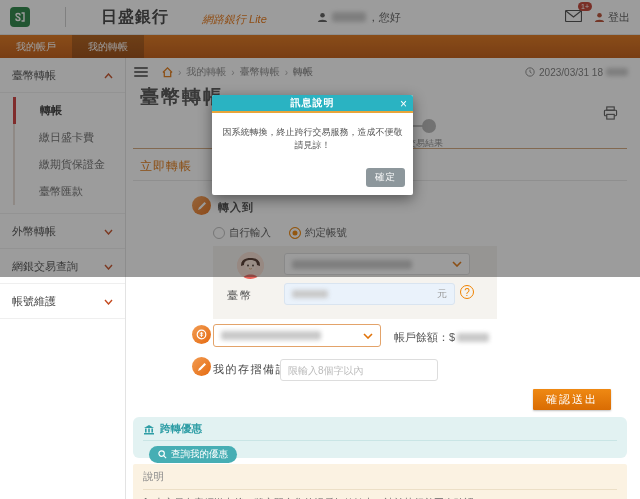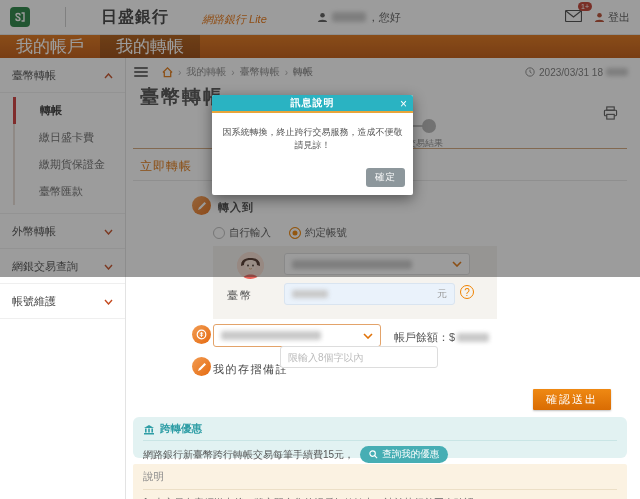--- a/index.html
+++ b/index.html
@@ -18,21 +18,21 @@
   .mask { display:inline-block; background:#c9c9c9; border-radius:2px; filter:blur(2px); }
   .mask.name { width:34px; height:10px; margin-right:2px; }
   .top-right { margin-left:auto; display:flex; align-items:center; margin-right:10px; }
   .mail-wrap { position:relative; margin-right:12px; cursor:pointer; }
   .mail-badge { position:absolute; top:-6px; right:-10px; background:#c0392b; color:#fff; font-size:7px; border-radius:7px; padding:1px 3px; line-height:1; }
   .logout { display:flex; align-items:center; font-size:11px; color:#555; cursor:pointer; }
   .logout svg { margin-right:3px; }
 
   
   .mainnav { position:absolute; top:35px; left:0; width:640px; height:23px; background:linear-gradient(#dd6f10,#bf5409); display:flex; }
-  .nav-tab { color:#fff; font-size:17px; padding:0 16px; display:flex; align-items:center; cursor:pointer; }
+  .nav-tab { color:#fff; font-size:10px; padding:0 16px; display:flex; align-items:center; cursor:pointer; }
   .nav-tab.active { background:rgba(0,0,0,0.22); }
 
   
   .sidebar { position:absolute; top:58px; left:0; width:126px; height:441px; background:#fff; border-right:1px solid #e3e3e3; font-size:11px; color:#4a4a4a; }
   .side-group-header { display:flex; align-items:center; justify-content:space-between; padding:10px 12px 9px 12px; border-bottom:1px solid #efefef; cursor:pointer; }
   .side-sub { border-bottom:1px solid #efefef; padding:4px 0 8px 0; }
   .side-sub-item { position:relative; padding:6px 10px 6px 24px; border-left:2px solid #e7ddd6; margin-left:13px; color:#6a6a6a; cursor:pointer; }
   .side-sub-item.active { border-left:3px solid #cc3333; color:#333; font-weight:bold; }
   .chev { flex:0 0 auto; }
 
@@ -77,21 +77,21 @@
   .unit { margin-left:auto; font-size:10px; color:#999; }
   .help-icon { position:absolute; top:227px; left:334px; width:14px; height:14px; border:1px solid #ef8200; color:#ef8200; border-radius:50%; font-size:10px; display:flex; align-items:center; justify-content:center; cursor:pointer; }
 
   .row2-icon { position:absolute; top:267px; left:66px; }
   .dd2 { position:absolute; top:266px; left:87px; width:168px; height:23px; border:1px solid #e3a36a; }
   .balance { position:absolute; top:272px; left:268px; font-size:11px; color:#555; display:flex; align-items:center; }
   .mask.balance-mask { width:32px; height:9px; margin-left:2px; }
 
   .row3-icon { position:absolute; top:299px; left:66px; }
   .row3-label { position:absolute; top:304px; left:87px; font-size:11px; color:#444; letter-spacing:1.5px; }
-  .memo-input { position:absolute; top:288px; left:154px; width:158px; height:22px; border:1px solid #ddd; border-radius:3px; font-size:10px; padding:0 7px; color:#555; font-family:inherit; }
+  .memo-input { position:absolute; top:301px; left:154px; width:158px; height:22px; border:1px solid #ddd; border-radius:3px; font-size:10px; padding:0 7px; color:#555; font-family:inherit; }
   .memo-input::placeholder { color:#bbb; }
 
   .submit-btn { position:absolute; top:331px; left:407px; width:78px; height:21px; background:linear-gradient(#ef8913,#d96c03); color:#fff; font-size:11px; border:none; border-radius:1px; letter-spacing:2px; cursor:pointer; box-shadow:0 1px 2px rgba(0,0,0,0.25); }
 
   .promo { position:absolute; top:359px; left:7px; width:494px; height:41px; background:#e2f2f2; border-radius:6px; padding:5px 10px; }
   .promo-head { display:flex; align-items:center; font-size:10.5px; color:#2f9ea6; font-weight:bold; padding-bottom:4px; border-bottom:1px solid #c9e5e5; }
   .promo-head svg { margin-right:5px; }
   .promo-body { display:flex; align-items:center; margin-top:5px; font-size:10px; color:#555; }
   .promo-pill { display:flex; align-items:center; background:#46aeb4; color:#fff; font-size:9.5px; border-radius:10px; padding:2px 9px; margin-left:6px; cursor:pointer; }
   .promo-pill svg { margin-right:4px; }
@@ -311,21 +311,20 @@
         <svg width="12" height="11" viewBox="0 0 12 11">
             <path d="M1 4 L6 1 L11 4 Z" fill="#2f9ea6"></path>
             <rect x="2" y="4.5" width="1.6" height="4" fill="#2f9ea6"></rect>
             <rect x="5.2" y="4.5" width="1.6" height="4" fill="#2f9ea6"></rect>
             <rect x="8.4" y="4.5" width="1.6" height="4" fill="#2f9ea6"></rect>
             <rect x="1" y="9" width="10" height="1.5" fill="#2f9ea6"></rect>
           </svg>
         <span>跨轉優惠</span>
       </div>
       <div class="promo-body">
-        <span>網路銀行新臺幣跨行轉帳交易每筆手續費15元，</span>
         <span class="promo-pill">
           <svg width="9" height="9" viewBox="0 0 10 10">
               <circle cx="4" cy="4" r="3" fill="none" stroke="#fff" stroke-width="1.3"></circle>
               <path d="M6.3 6.3 L9 9" stroke="#fff" stroke-width="1.3"></path>
             </svg>
           <span>查詢我的優惠</span>
         </span>
       </div>
     </div>
 

